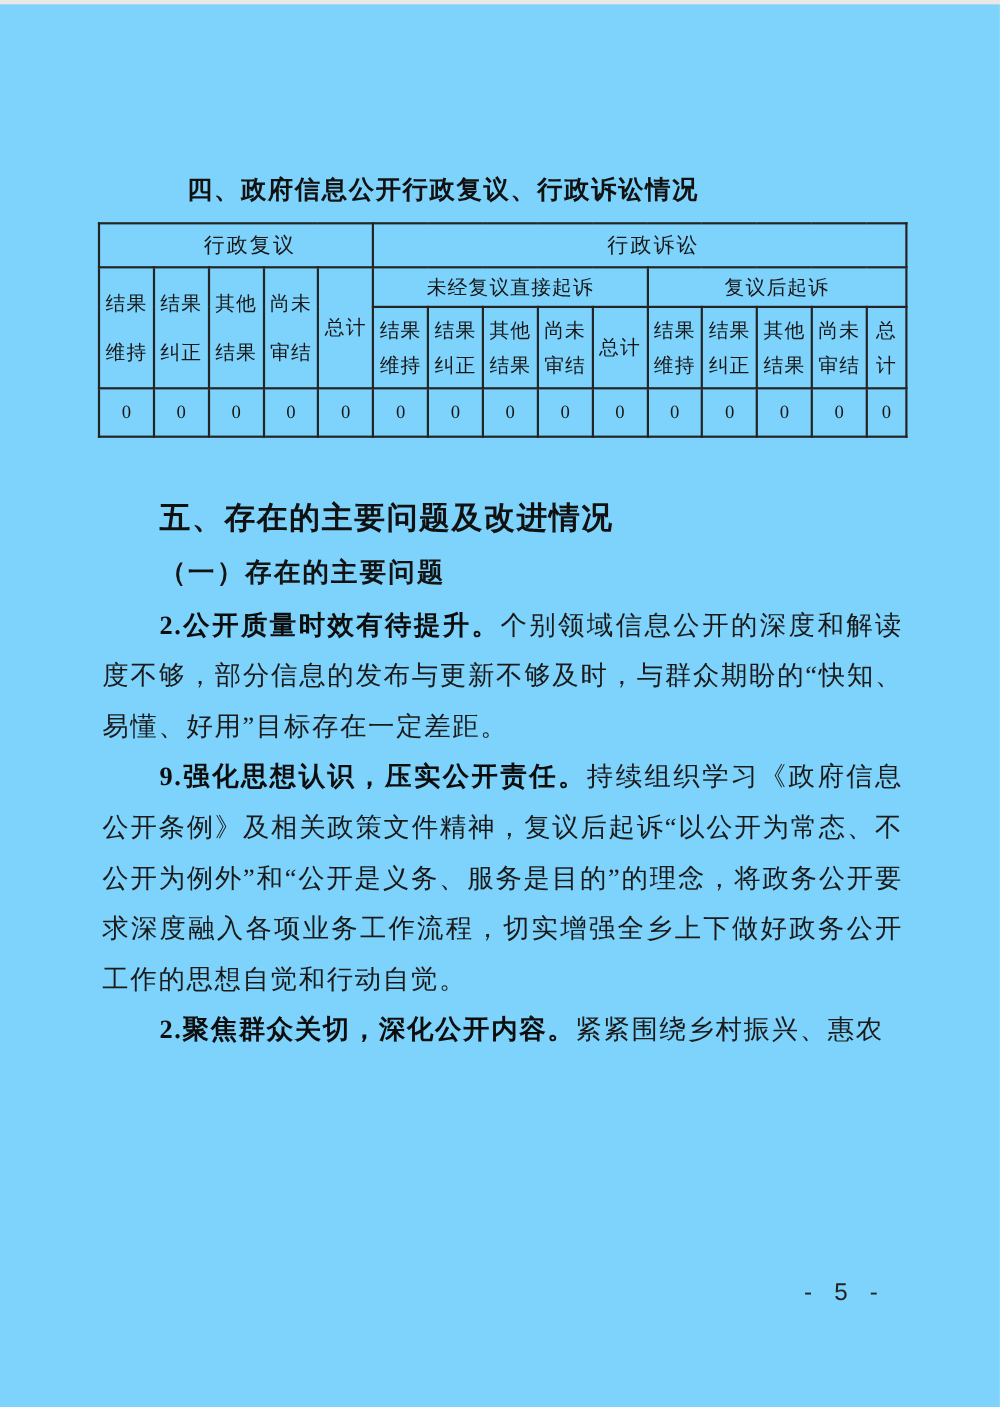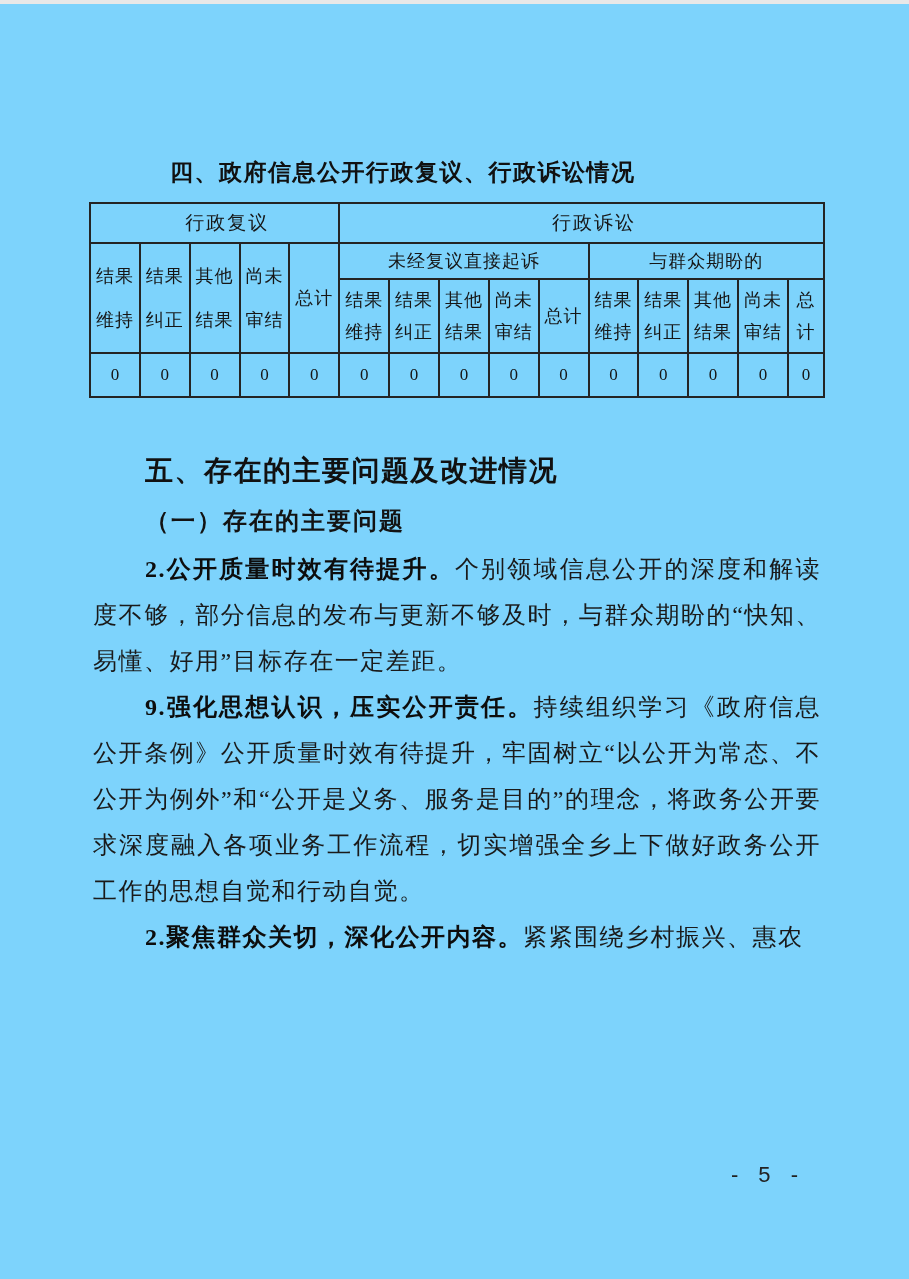--- a/index.html
+++ b/index.html
@@ -136,21 +136,21 @@
           <th colspan="5">行政复议</th>
           <th colspan="10">行政诉讼</th>
         </tr>
         <tr class="r2">
           <th rowspan="2" class="hdr tall">结果维持</th>
           <th rowspan="2" class="hdr tall">结果纠正</th>
           <th rowspan="2" class="hdr tall">其他结果</th>
           <th rowspan="2" class="hdr tall">尚未审结</th>
           <th rowspan="2" class="hdr tall">总计</th>
           <th colspan="5">未经复议直接起诉</th>
-          <th colspan="5">与群众期盼的</th>
+          <th colspan="5">复议后起诉</th>
         </tr>
         <tr class="r3">
           <th class="hdr">结果维持</th>
           <th class="hdr">结果纠正</th>
           <th class="hdr">其他结果</th>
           <th class="hdr">尚未审结</th>
           <th class="hdr">总计</th>
           <th class="hdr">结果维持</th>
           <th class="hdr">结果纠正</th>
           <th class="hdr">其他结果</th>
@@ -175,19 +175,19 @@
           <td>0</td>
         </tr>
       </tbody>
     </table>
 
     <h2 class="h-section5">五、存在的主要问题及改进情况</h2>
 
     <h3 class="h-sub">（一）存在的主要问题</h3>
     <p class="para"><span class="bold-lead">2.公开质量时效有待提升。</span><span class="body-text">个别领域信息公开的深度和解读度不够，部分信息的发布与更新不够及时，与群众期盼的“快知、易懂、好用”目标存在一定差距。</span></p>
 
-    <p class="para"><span class="bold-lead">9.强化思想认识，压实公开责任。</span><span class="body-text">持续组织学习《政府信息公开条例》公开质量时效有待提升，牢固树立“以公开为常态、不公开为例外”和“公开是义务、服务是目的”的理念，将政务公开要求深度融入各项业务工作流程，切实增强全乡上下做好政务公开工作的思想自觉和行动自觉。</span></p>
+    <p class="para"><span class="bold-lead">9.强化思想认识，压实公开责任。</span><span class="body-text">持续组织学习《政府信息公开条例》及相关政策文件精神，复议后起诉“以公开为常态、不公开为例外”和“公开是义务、服务是目的”的理念，将政务公开要求深度融入各项业务工作流程，切实增强全乡上下做好政务公开工作的思想自觉和行动自觉。</span></p>
     <p class="para"><span class="bold-lead">2.聚焦群众关切，深化公开内容。</span><span class="body-text">紧紧围绕乡村振兴、惠农</span></p>
 
   </div>
 
   <div class="page-num">- 5 -</div>
 </div>
 
 </body></html>

